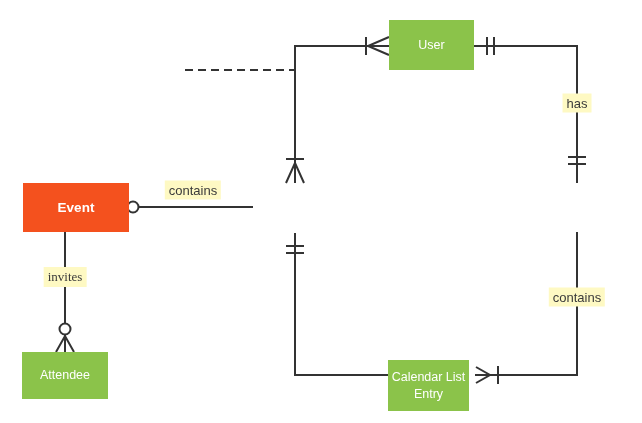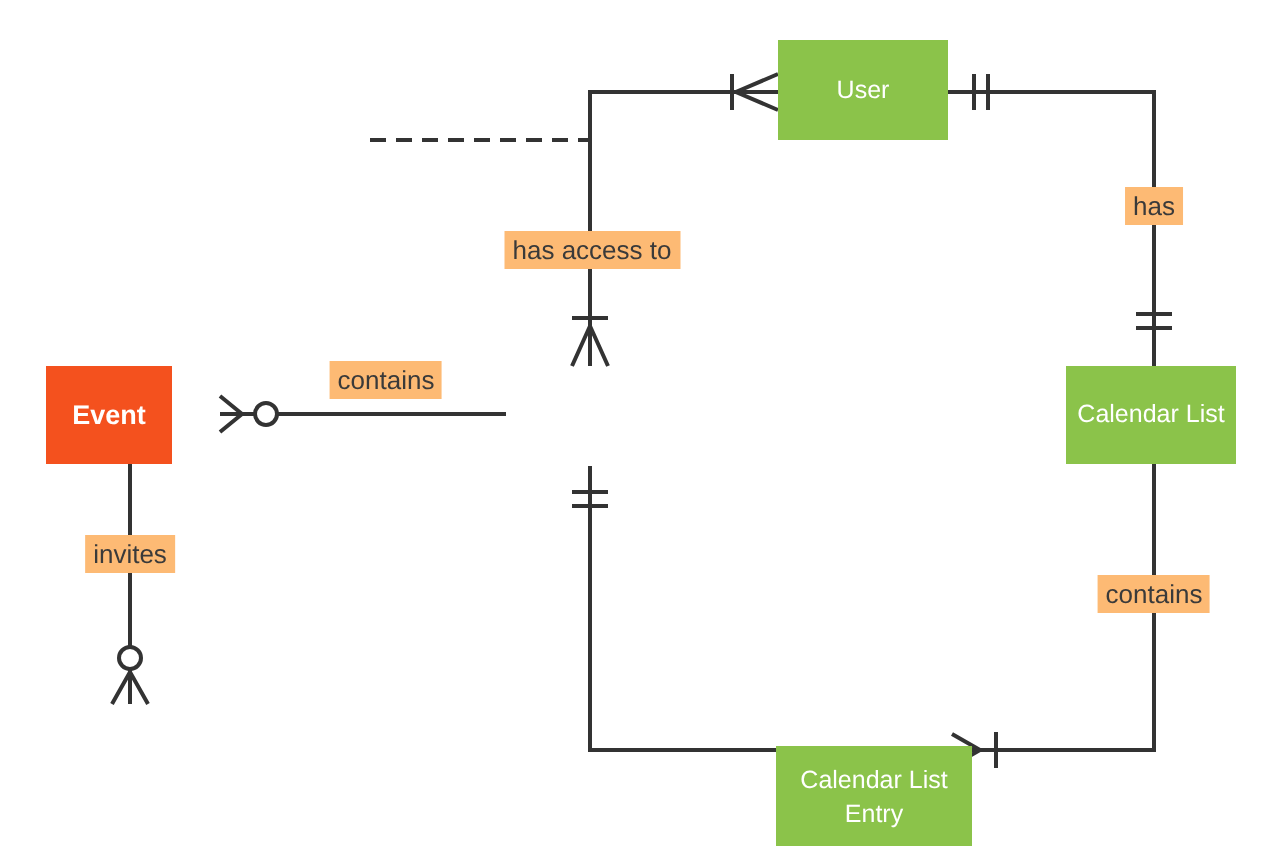--- a/index.html
+++ b/index.html
@@ -14,36 +14,36 @@
   .dashed{stroke-dasharray:8 5;}
   .entity{
     position:absolute;display:flex;align-items:center;justify-content:center;
     text-align:center;color:var(--entity-text);font-size:12.5px;line-height:1.3;
     box-sizing:border-box;padding:0;
   }
   .green{background:var(--entity-green);}
   .orange{background:var(--entity-orange);font-weight:bold;font-size:13.5px;}
   .rel-label{
     position:absolute;transform:translate(-50%,-50%);
-    background:#fdba74;color:var(--label-text);font-size:13px;
+    background:#fef9c3;color:var(--label-text);font-size:13px;
     padding:2px 4px;white-space:nowrap;
   }
   
   #e-access-rule{left:100px;top:46px;width:85px;height:51px;}
   #e-user{left:389px;top:20px;width:85px;height:50px;}
-  #e-event{left:23px;top:183px;width:63px;height:49px;}
+  #e-event{left:23px;top:183px;width:106px;height:49px;}
   #e-calendar{left:253px;top:183px;width:85px;height:50px;}
   #e-calendar-list{left:533px;top:183px;width:85px;height:49px;}
   #e-attendee{left:22px;top:352px;width:86px;height:47px;}
-  #e-calendar-list-entry{left:388px;top:373px;width:98px;height:51px;}
+  #e-calendar-list-entry{left:388px;top:360px;width:81px;height:51px;}
   
   #l-has-access-to{left:296px;top:125px;}
   #l-has{left:577px;top:103px;}
   #l-contains-top{left:193px;top:190px;}
-  #l-invites{left:65px;top:277px;}
+  #l-invites{left:65px;top:277px;font-family:Liberation Serif, serif;}
   #l-references{left:296px;top:283px;}
   #l-contains-right{left:577px;top:297px;}
 </style>
 </head>
 <body>
 
 <div class="canvas">
 
   <svg width="642" height="423" viewBox="0 0 642 423">
 
@@ -85,25 +85,24 @@
     <path class="stroke" d="M476,367 L490,375 L476,383"></path>
     <line class="mark" x1="498" y1="366" x2="498" y2="384"></line>
   </svg>
 
   <div class="entity green" id="e-user">
     <span>User</span>
   </div>
   <div class="entity orange" id="e-event">
     <span>Event</span>
   </div>
-  <div class="entity green" id="e-calendar-list">
-    <span>Calendar List</span>
+  <div class="entity green" id="e-attendee">
+    <span>Attendee</span>
   </div>
   <div class="entity green" id="e-calendar-list-entry">
     <span>Calendar List Entry</span>
   </div>
 
-  <div class="rel-label" id="l-has-access-to">has access to</div>
   <div class="rel-label" id="l-has">has</div>
   <div class="rel-label" id="l-contains-top">contains</div>
   <div class="rel-label" id="l-invites">invites</div>
   <div class="rel-label" id="l-contains-right">contains</div>
 </div>
 
 </body></html>

